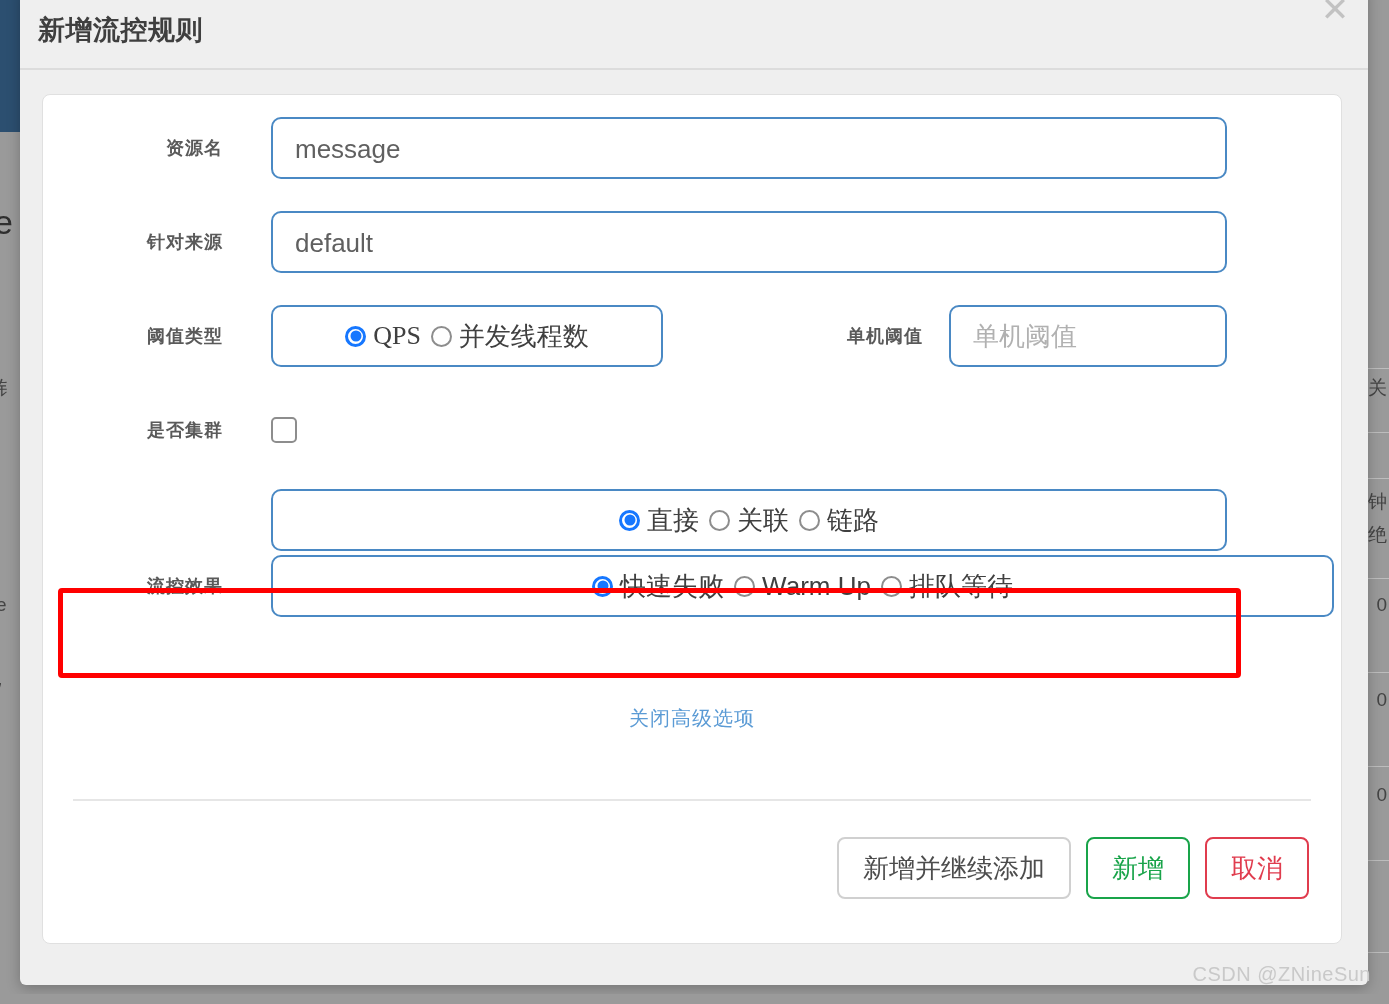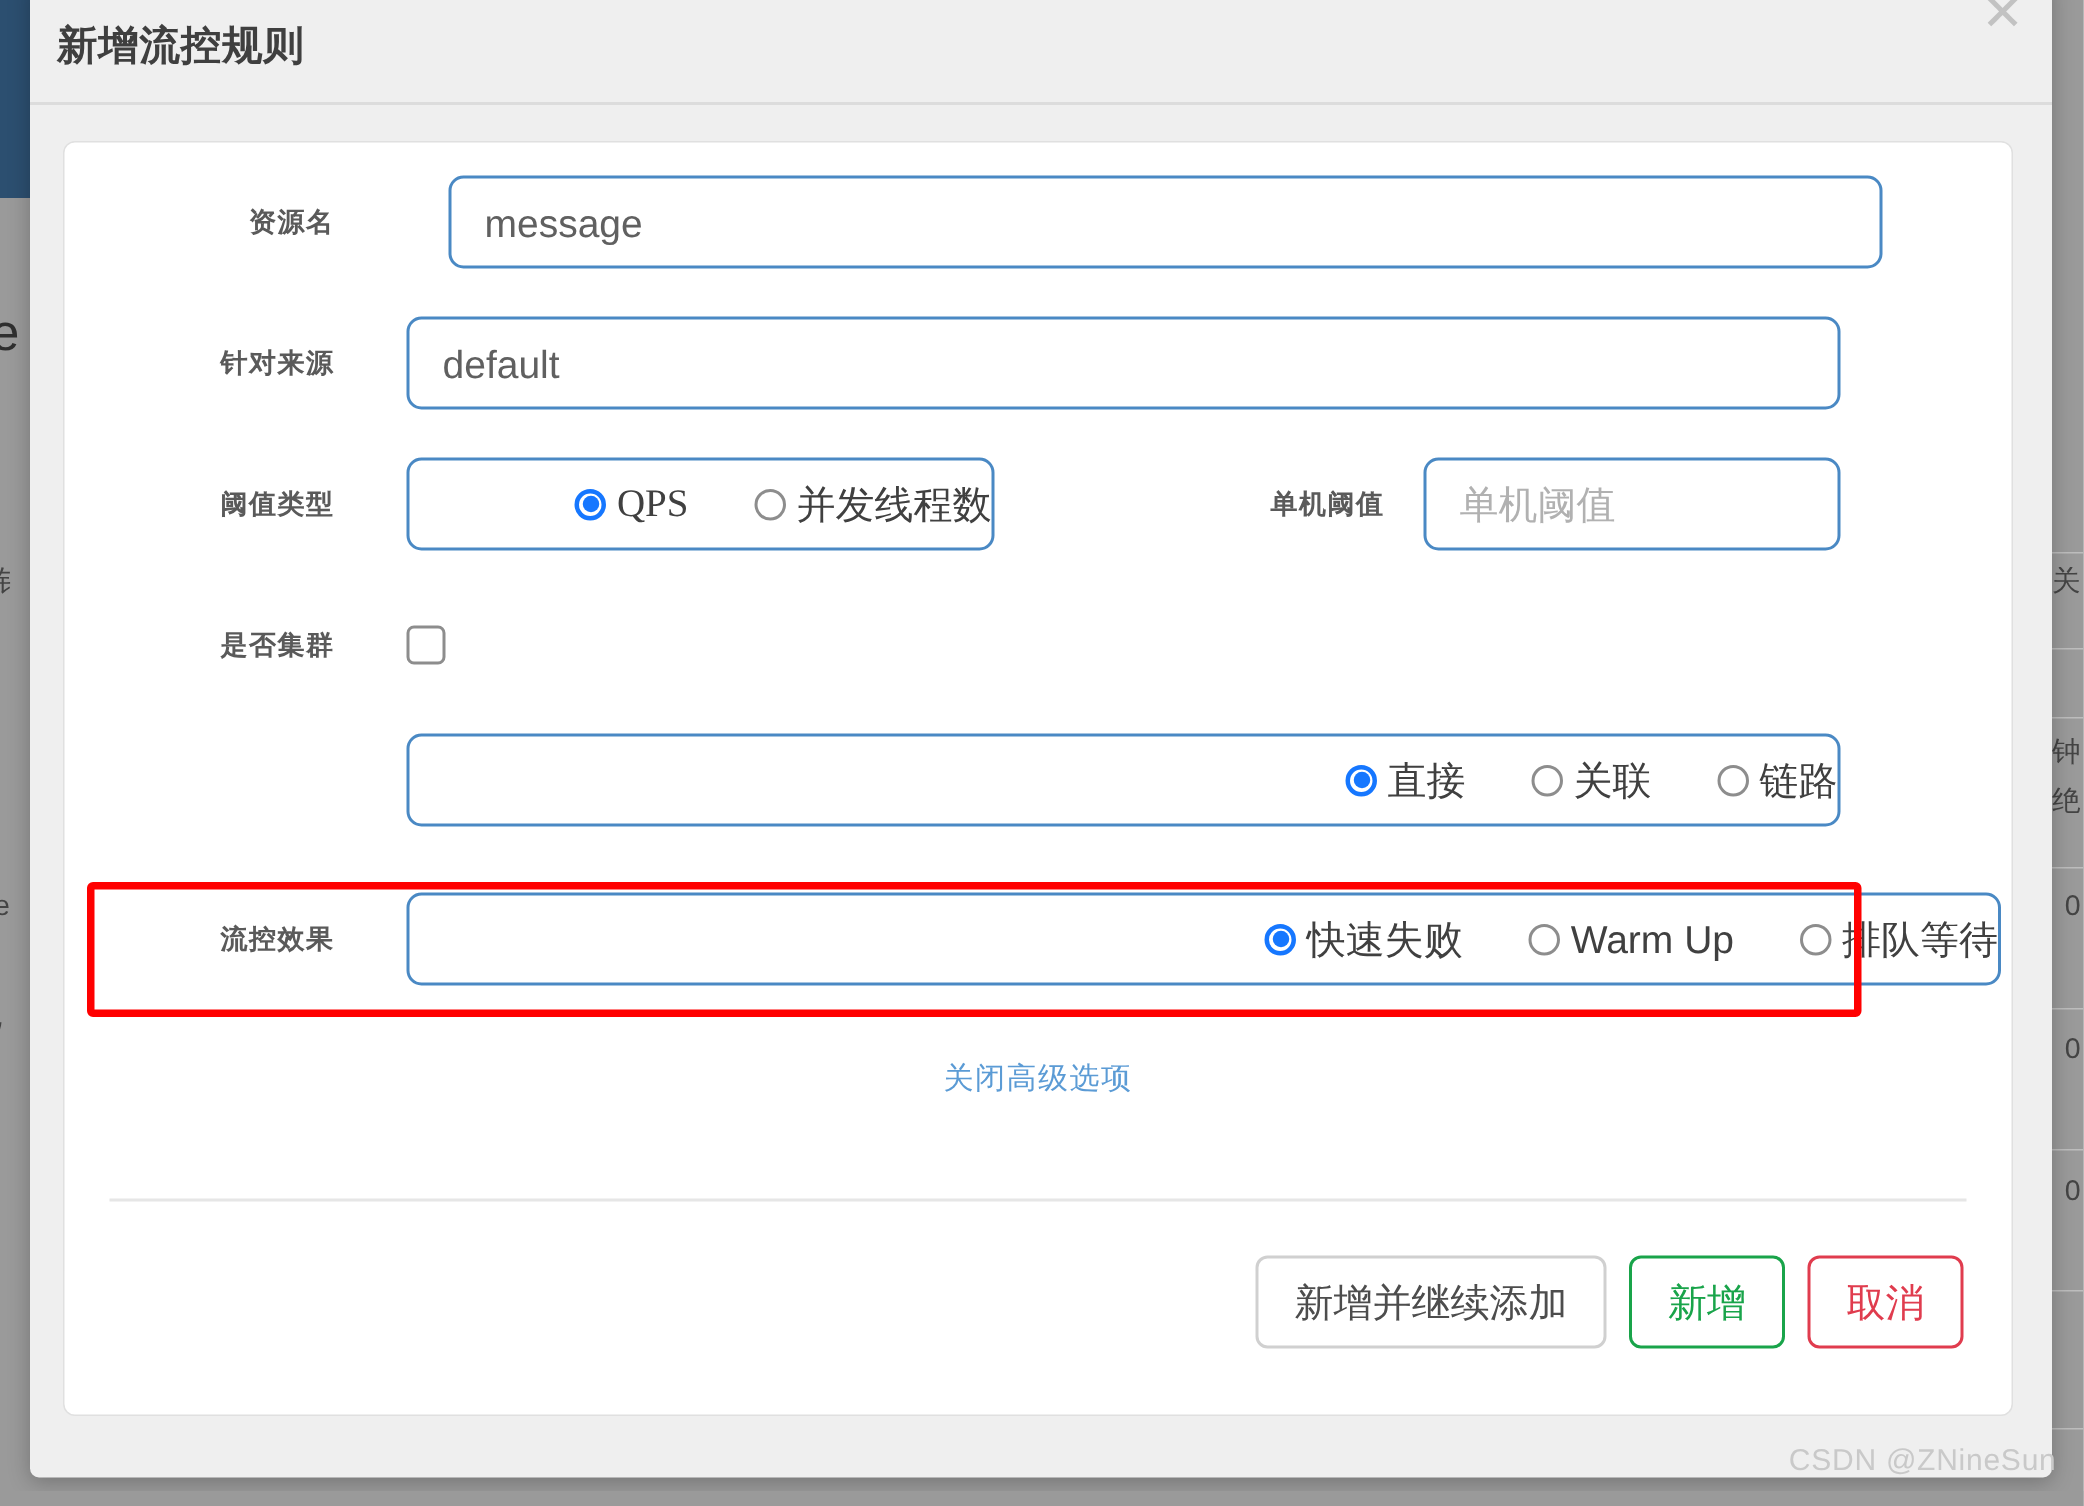--- a/index.html
+++ b/index.html
@@ -152,23 +152,23 @@
     line-height: 60px;
     padding-left: 22px;
     white-space: nowrap;
   }
   .field-text.placeholder { color: #b1b1b1; }
 
   
   .radio-group {
     display: flex;
     align-items: center;
-    justify-content: flex-end;
+    justify-content: center;
     height: 100%;
-    gap: 44px;
+    gap: 10px;
     border-radius: 24px;
   }
   .radio-opt {
     display: flex;
     align-items: center;
     gap: 7px;
     cursor: pointer;
     font-size: 26px;
     color: #404040;
     white-space: nowrap;
@@ -314,21 +314,21 @@
 
     <div id="modal-header">
       <div id="modal-title">新增流控规则</div>
       <button id="close-btn">✕</button>
     </div>
 
     <div id="modal-body">
 
       <div class="form-row" style="top:22px;">
         <div class="form-label" style="left:0px;">资源名</div>
-        <div class="field-box" style="left:228px;width:956px;margin-left:28px;">
+        <div class="field-box" style="left:228px;width:956px;">
           <div class="field-text">message</div>
         </div>
       </div>
 
       <div class="form-row" style="top:116px;text-decoration:underline;">
         <div class="form-label" style="left:0px;">针对来源</div>
         <div class="field-box" style="left:228px;width:956px;">
           <div class="field-text">default</div>
         </div>
       </div>
@@ -370,21 +370,21 @@
               <span>关联</span>
             </label>
             <label class="radio-opt">
               <span class="radio-mark"></span>
               <span>链路</span>
             </label>
           </div>
         </div>
       </div>
 
-      <div class="form-row" style="top:500px;padding-left:21px;">
+      <div class="form-row" style="top:460px;padding-left:21px;">
         <div class="form-label" style="left:0px;">流控效果</div>
         <div class="field-box" style="left:228px;width:1063px;">
           <div class="radio-group">
             <label class="radio-opt checked">
               <span class="radio-mark"></span>
               <span>快速失败</span>
             </label>
             <label class="radio-opt">
               <span class="radio-mark"></span>
               <span>Warm Up</span>

